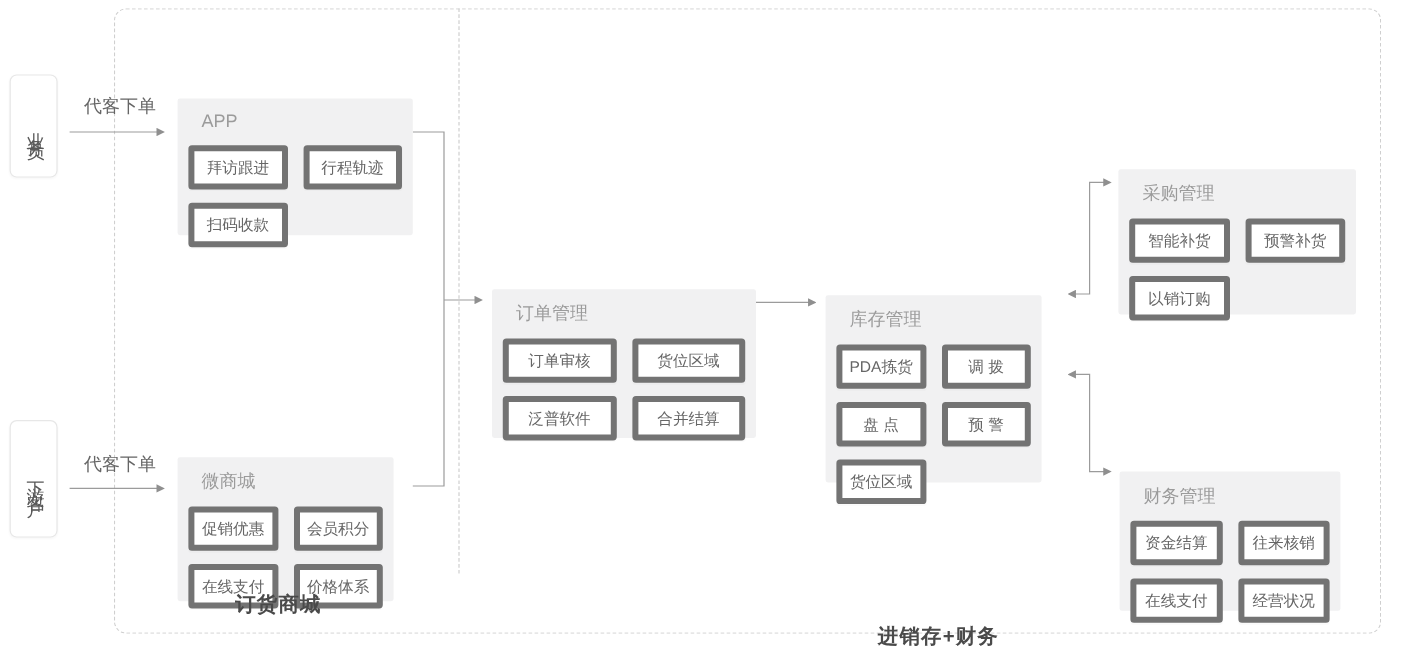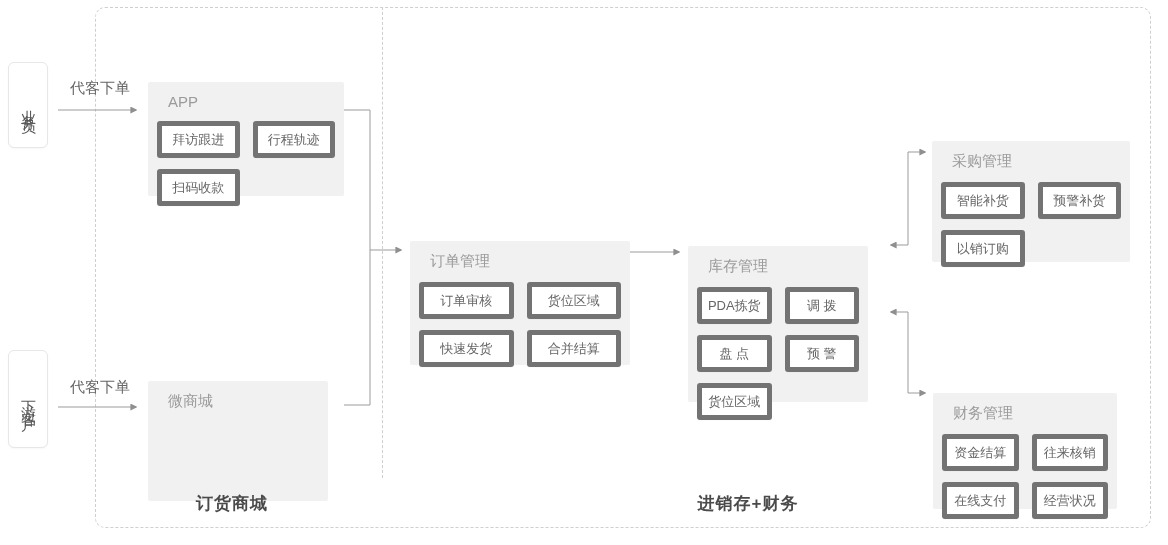--- a/index.html
+++ b/index.html
@@ -32,21 +32,21 @@
   .panel-app{left:148px;top:34px;width:196px;height:114px;}
   .panel-mall{left:148px;top:333px;width:180px;height:120px;}
   .panel-order{left:410px;top:193px;width:220px;height:124px;}
   .panel-inventory{left:688px;top:198px;width:180px;height:156px;}
   .panel-purchase{left:932px;top:93px;width:198px;height:121px;}
   .panel-finance{left:933px;top:345px;width:184px;height:116px;}
 
   .section-label{position:absolute;top:492px;width:140px;text-align:center;
     font-size:17px;font-weight:bold;color:#4a4a4a;letter-spacing:1px;}
   .section-left{left:162px;}
-  .section-right{left:678px;}
+  .section-right{left:712px;margin-top:27px;}
 
   .connector-layer{position:absolute;left:0;top:0;width:1168px;height:545px;pointer-events:none;}
 
   .logo{position:absolute;left:1036px;top:495px;width:132px;}
   .logo-row{display:flex;align-items:center;}
   .logo-mark{width:30px;height:32px;flex:0 0 auto;}
   .logo-name{font-size:22px;font-weight:bold;color:#8d97a8;letter-spacing:1px;line-height:30px;}
   .logo-url{font-size:12px;font-weight:bold;color:#e0897d;
     font-family:"Liberation Serif","DejaVu Serif",serif;margin-top:-2px;letter-spacing:0.5px;}
 </style>
@@ -89,28 +89,34 @@
     <div class="panel-title">APP</div>
     <div class="chip-grid">
       <div class="chip">拜访跟进</div>
       <div class="chip">行程轨迹</div>
       <div class="chip">扫码收款</div>
     </div>
   </div>
 
   <div class="panel panel-mall">
     <div class="panel-title">微商城</div>
+    <div class="chip-grid">
+      <div class="chip">促销优惠</div>
+      <div class="chip">会员积分</div>
+      <div class="chip">在线支付</div>
+      <div class="chip">价格体系</div>
+    </div>
   </div>
 
   <div class="panel panel-order">
     <div class="panel-title">订单管理</div>
     <div class="chip-grid">
       <div class="chip">订单审核</div>
       <div class="chip">货位区域</div>
-      <div class="chip">快速发货</div>
+      <div class="chip">泛普软件</div>
       <div class="chip">合并结算</div>
     </div>
   </div>
 
   <div class="panel panel-inventory">
     <div class="panel-title">库存管理</div>
     <div class="chip-grid">
       <div class="chip">PDA拣货</div>
       <div class="chip">调 拨</div>
       <div class="chip">盘 点</div>

